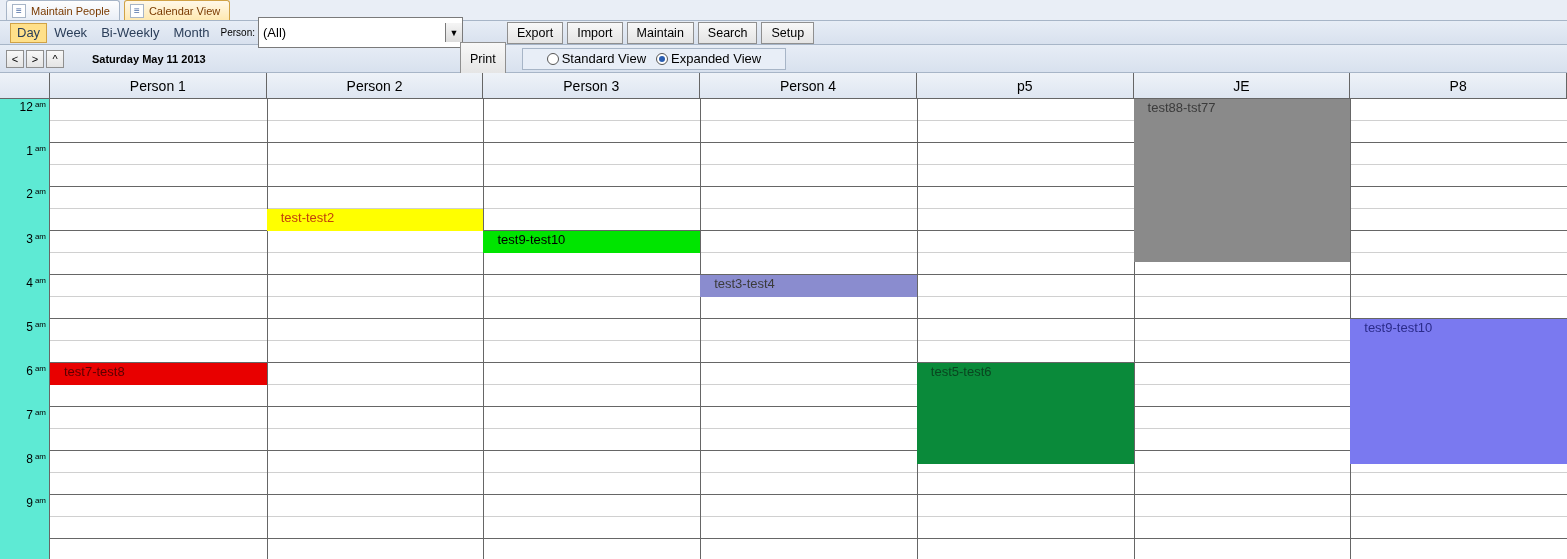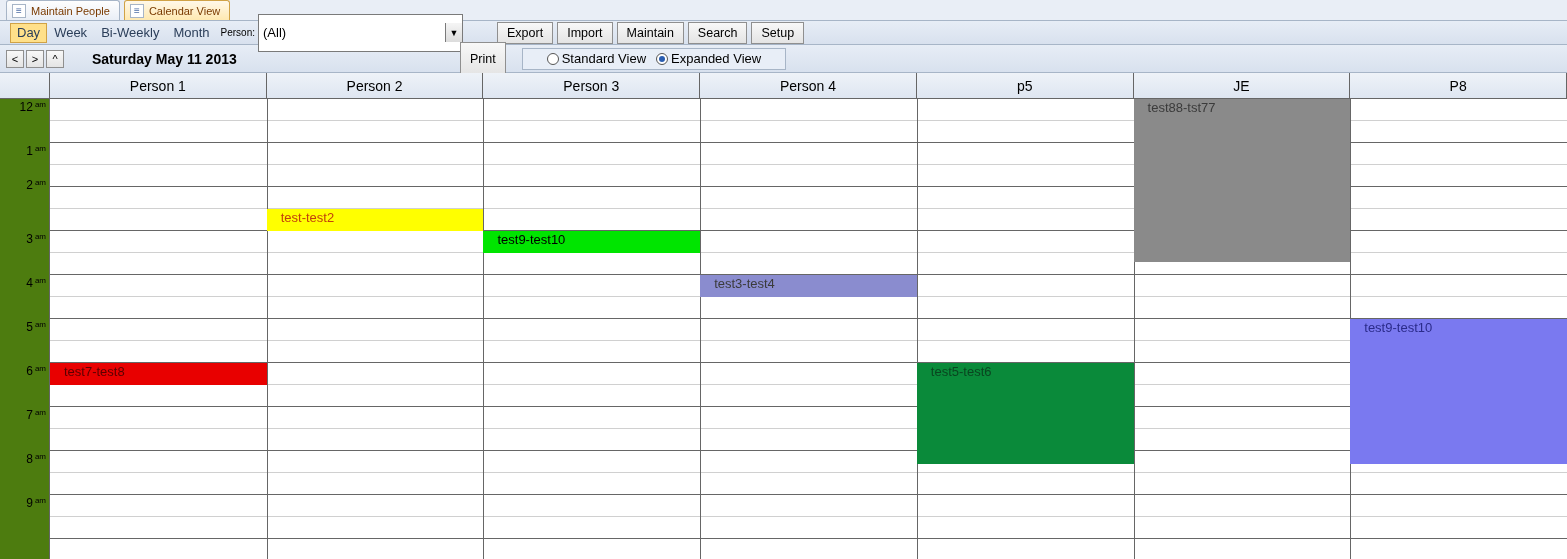--- a/index.html
+++ b/index.html
@@ -72,25 +72,25 @@
     background: #ffe08a;
     border: 1px solid #d0a246;
   }
   .toolbar1 .person-lbl {
     font-size: 10px;
     margin-left: 4px;
     margin-right: 3px;
   }
   .combo {
     display: inline-flex;
-    height: 38px;
+    height: 31px;
     border: 1px solid #7a7a7a;
     background: #fff;
     align-items: center;
-    margin-right: 10px;
+    margin-right: 20px;
   }
   .combo .combo-text {
     width: 186px;
     padding: 0 4px;
     font-size: 13px;
   }
   .combo .combo-arrow {
     width: 17px; height: 19px;
     border-left: 1px solid #7a7a7a;
     background: linear-gradient(#f5f5f5,#dcdcdc);
@@ -126,21 +126,21 @@
   .nav-btn {
     width: 18px; height: 18px;
     border: 1px solid #8f8f8f;
     background: linear-gradient(#f8f8f8,#e4e4e4);
     display: flex; align-items: center; justify-content: center;
     font-size: 11px;
     cursor: pointer;
   }
   .date-lbl {
     font-weight: bold;
-    font-size: 14px;
+    font-size: 11px;
     margin-left: 22px;
   } 
   .radio-group {
     display: flex;
     gap: 10px;
     align-items: center;
     border: 1px solid #a7b5c7;
     height: 22px;
     padding: 0 24px;
     background: #e8eef7;
@@ -193,21 +193,21 @@
   .cal-body {
     position: relative;
     display: flex;
     height: calc(100% - 26px);
   }
   .time-col {
     width: 50px;
     flex: 0 0 50px;
     border-right: 1px solid #666;
     position: relative;
-    background: #4d7c0f;
+    background: #5eead4;
   }
   .time-label {
     position: absolute;
     right: 3px;
     font-size: 12px;
     text-align: right;
     white-space: nowrap;
   }
   .time-label .ampm { font-size: 8px; margin-left: 2px; vertical-align: top; }
   .grid {
@@ -302,21 +302,21 @@
       <div class="person-hdr">Person 3</div>
       <div class="person-hdr">Person 4</div>
       <div class="person-hdr">p5</div>
       <div class="person-hdr">JE</div>
       <div class="person-hdr">P8</div>
     </div>
   <div class="cal-body">
     <div class="time-col">
         <div class="time-label" style="top: 1px;">12<span class="ampm">am</span></div>
         <div class="time-label" style="top: 45px;">1<span class="ampm">am</span></div>
-        <div class="time-label" style="top: 79px;">2<span class="ampm">am</span></div>
+        <div class="time-label" style="top: 88px;">2<span class="ampm">am</span></div>
         <div class="time-label" style="top: 133px;">3<span class="ampm">am</span></div>
         <div class="time-label" style="top: 177px;">4<span class="ampm">am</span></div>
         <div class="time-label" style="top: 221px;">5<span class="ampm">am</span></div>
         <div class="time-label" style="top: 265px;">6<span class="ampm">am</span></div>
         <div class="time-label" style="top: 309px;">7<span class="ampm">am</span></div>
         <div class="time-label" style="top: 353px;">8<span class="ampm">am</span></div>
         <div class="time-label" style="top: 397px;">9<span class="ampm">am</span></div>
       </div>
     <div class="grid">
         <div class="hour-row" style="top: 43px; height: 0px;"></div>

